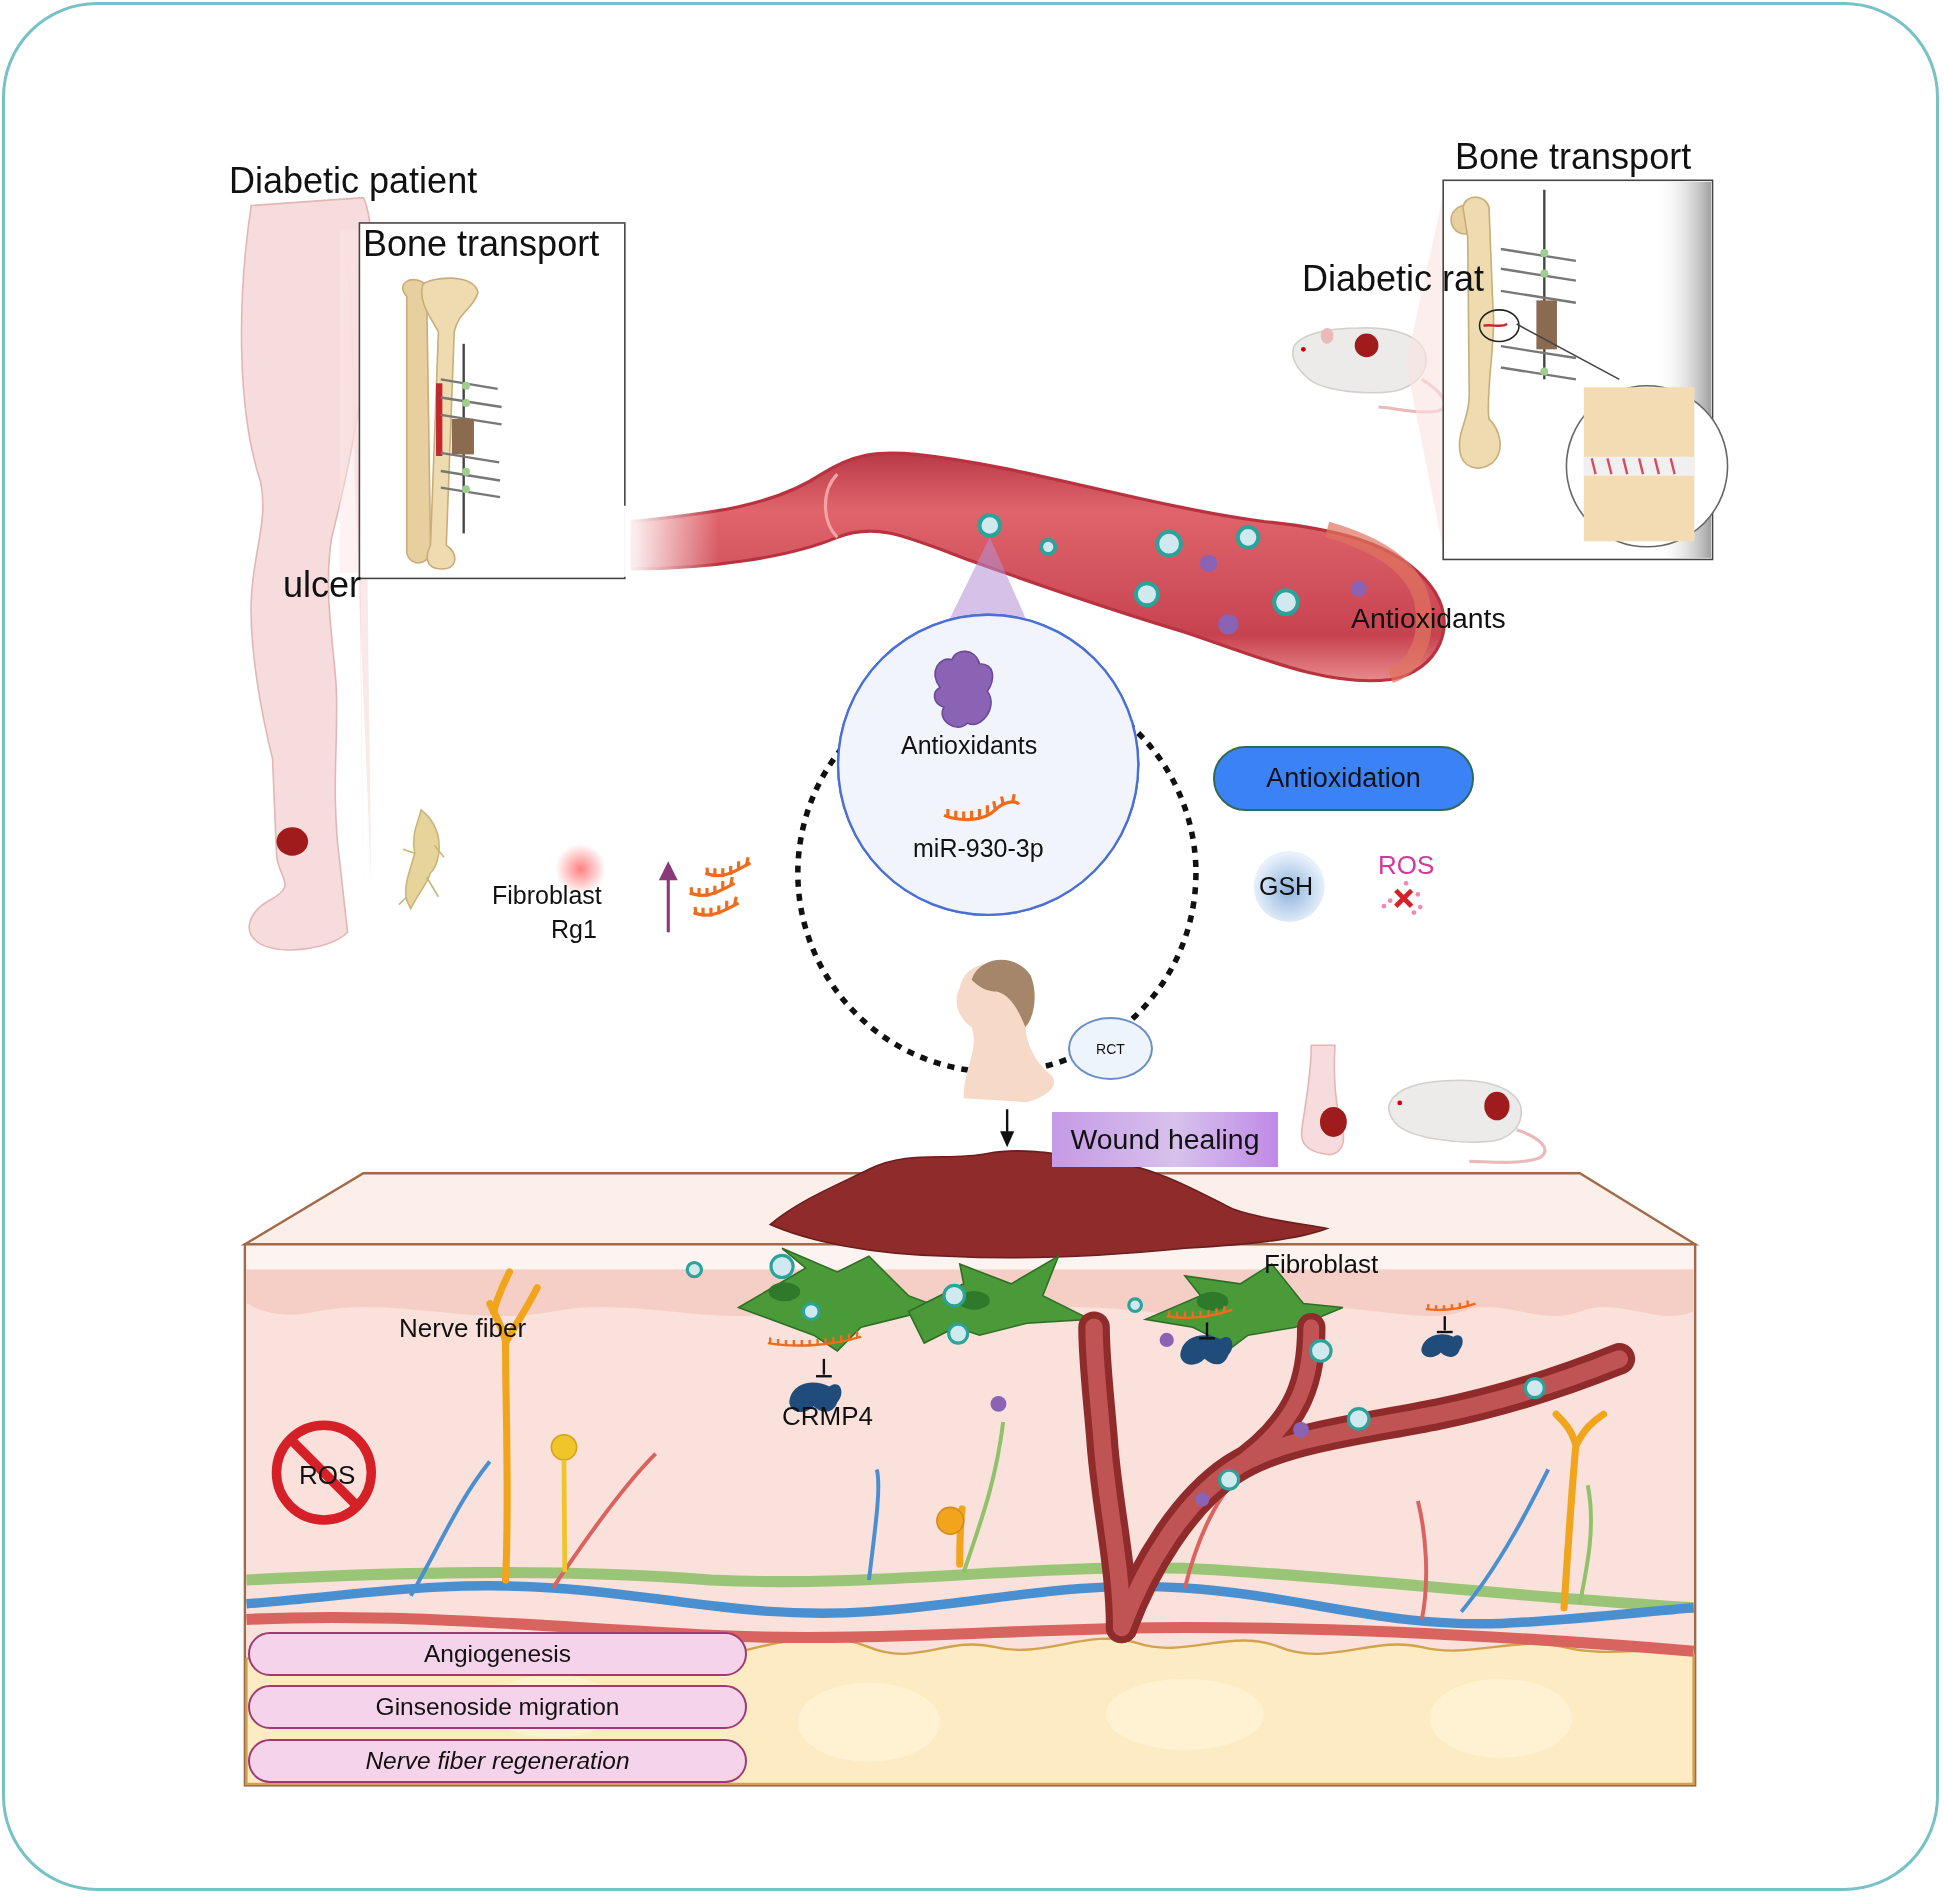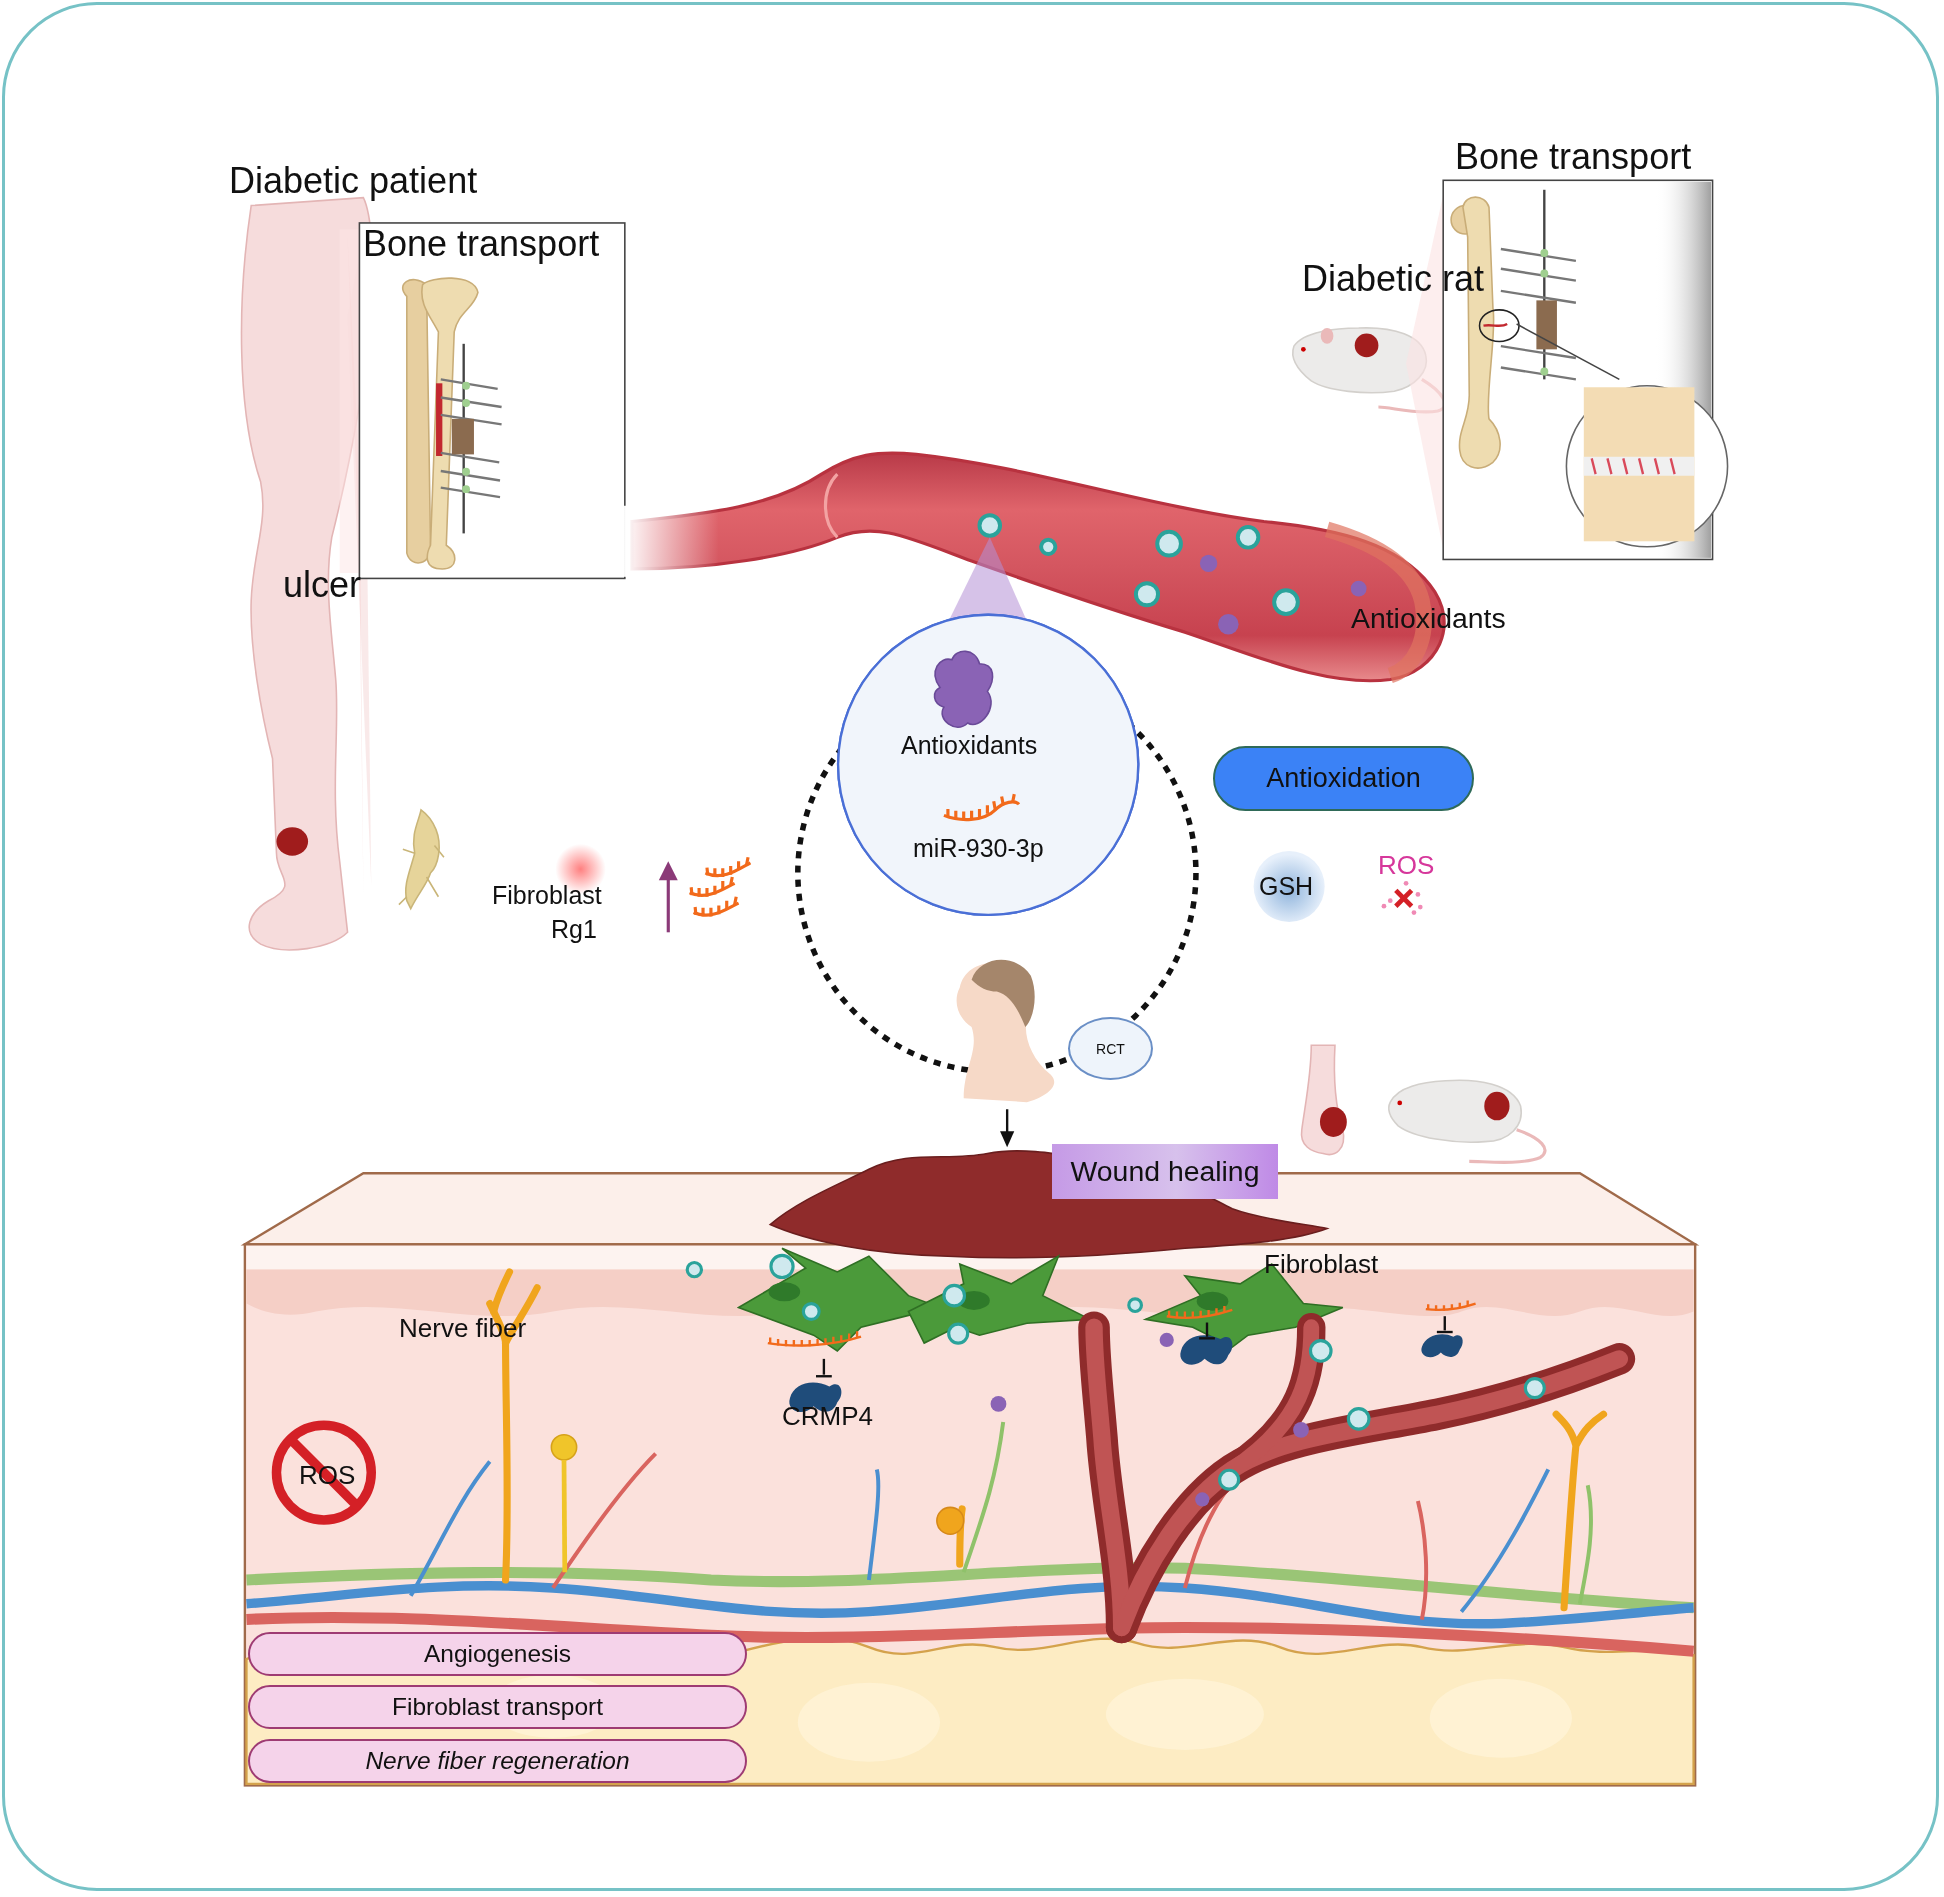--- a/index.html
+++ b/index.html
@@ -12,21 +12,21 @@
   .big { font-size: 36px; }
   .med { font-size: 28.4px; }
   .sm  { font-size: 25px; }
   .xs  { font-size: 26px; }
   .pill { position: absolute; display: flex; align-items: center; justify-content: center;
           box-sizing: border-box; }
   .pill-pink { background: #f5d3ea; border: 2.4px solid #9e3b73; border-radius: 32px;
                font-size: 24.5px; height: 44px; width: 499px; left: 248px; }
   .pill-teal { background: #3b82f6; border: 2.4px solid #2f6a58; border-radius: 33px;
                font-size: 27px; left: 1213px; top: 746px; width: 261px; height: 65px; }
-  .wound-box { left: 1052px; top: 1144px; width: 226px; height: 55px;
+  .wound-box { left: 1052px; top: 1112px; width: 226px; height: 55px;
                background: linear-gradient(90deg, #c59ae6, #d7c1ec 55%, #bf8ae6);
                font-size: 28.4px; }
   .rct { left: 1068px; top: 1017px; width: 85px; height: 63px; border-radius: 50%;
          border: 2.4px solid #6a8fc6; background: #eef4fb; font-size: 14px; }
 </style>
 </head>
 <body>
 
 <div class="frame"></div>
 
@@ -374,18 +374,18 @@
 
 <div class="lbl xs" style="left:1264px; top:1251px;">Fibroblast</div>
 <div class="lbl xs" style="left:399px; top:1315px;">Nerve fiber</div>
 <div class="lbl xs" style="left:782px; top:1403px;">CRMP4</div>
 <div class="lbl xs" style="left:299px; top:1462px;">ROS</div>
 
 <div class="pill pill-pink" style="top:1632px;">
   <span>Angiogenesis</span>
 </div>
 <div class="pill pill-pink" style="top:1685px;">
-  <span>Fibroblast transport</span>
+  <span>Ginsenoside migration</span>
 </div>
 <div class="pill pill-pink" style="top:1739px;font-style:italic;">
   <span>Nerve fiber regeneration</span>
 </div>
 
 
 </body></html>

